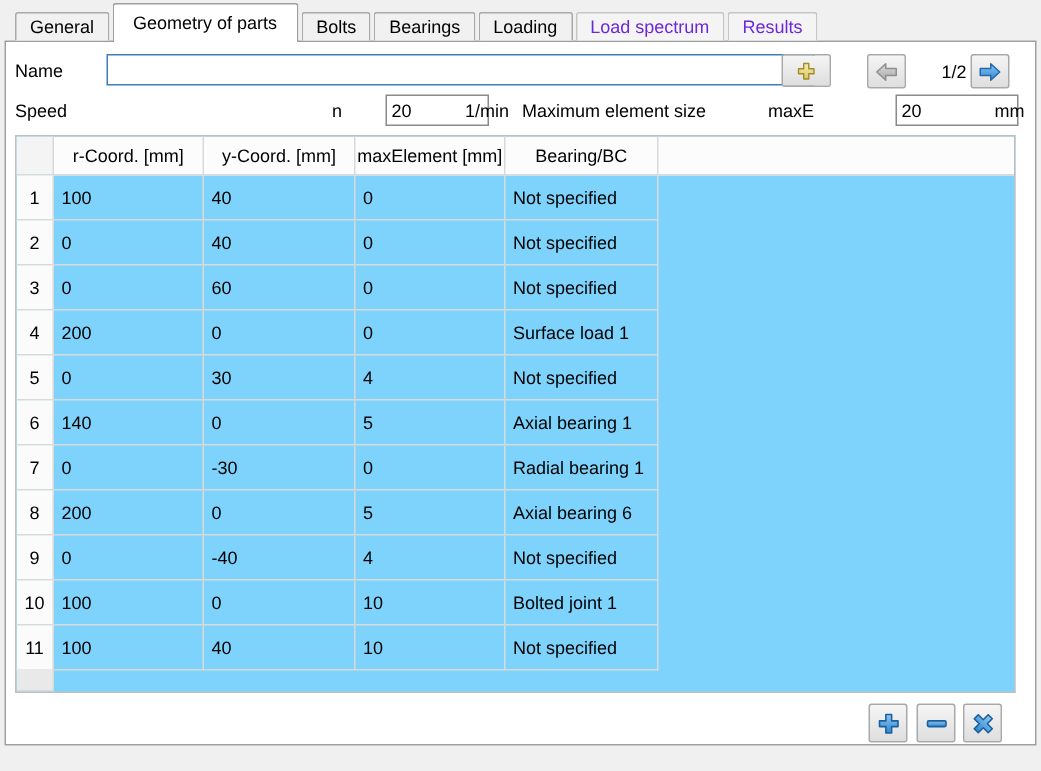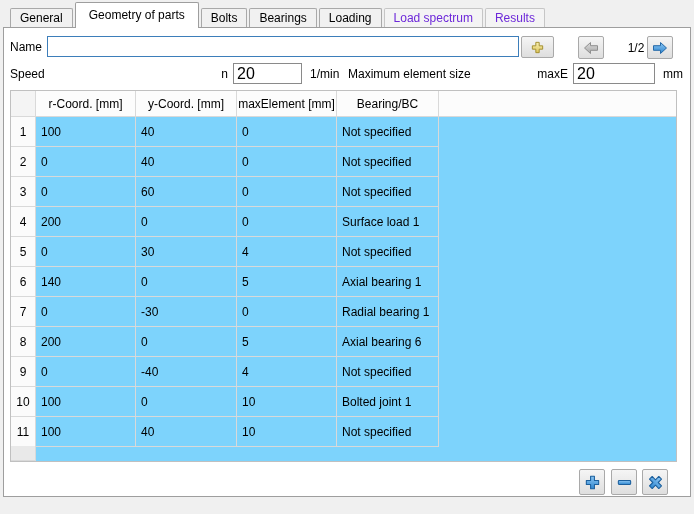--- a/index.html
+++ b/index.html
@@ -27,21 +27,21 @@
   .tab.active{
     background:#ffffff;border-color:#9e9e9e;
     height:26px;line-height:24px;padding:0 13px;margin-bottom:0;
   }
   .tab.disabled{color:#6d28d9;border-color:#c6c6c6;background:#f4f4f4;}
   
   .lbl{position:absolute;white-space:nowrap;}
   .txt{
     position:absolute;box-sizing:border-box;height:21px;
     border:1px solid #8a8a8a;background:#fff;padding:0 3px;
-    font-family:"Liberation Sans",sans-serif;font-size:16px;outline:none;
+    font-family:"Liberation Sans",sans-serif;font-size:12px;outline:none;margin-left:24px;
   }
   .txt.focus{border:1px solid #3d7eba;}
   .btn{
     position:absolute;box-sizing:border-box;
     background:linear-gradient(#f5f5f5,#dedede);
     border:1px solid #a9a9a9;border-radius:2px;
     display:flex;align-items:center;justify-content:center;padding:0;cursor:default;
   }
   .btn svg{display:block;}
   
@@ -124,21 +124,21 @@
           <path d="M8.5 1.5 14.5 7l-6 5.5V9.3h-7V4.7h7z" fill="url(#gblue)" stroke="#2569a8" stroke-linejoin="round"></path>
         </svg>
     </span>
   </button>
 
   <span class="lbl" style="left:6px;top:39px">Speed</span>
   <span class="lbl" style="left:208px;top:39px;width:16px;text-align:right">n</span>
   <input class="txt" style="left: 229px; top: 35px; width: 69px;" value="20">
   <span class="lbl" style="left:306px;top:39px">1/min</span>
   <span class="lbl" style="left:344px;top:39px">Maximum element size</span>
-  <span class="lbl" style="left:528px;top:39px;width:36px;text-align:right">maxE</span>
+  <span class="lbl" style="left:508px;top:39px;width:36px;text-align:left">maxE</span>
   <input class="txt" style="left: 569px; top: 35px; width: 82px;" value="20">
   <span class="lbl" style="left:659px;top:39px">mm</span>
 
   <div class="table">
     <div class="thead">
       <div class="th c0 corner"></div>
       <div class="th c1">r-Coord. [mm]</div>
       <div class="th c2">y-Coord. [mm]</div>
       <div class="th c3">maxElement [mm]</div>
       <div class="th c4">Bearing/BC</div>

